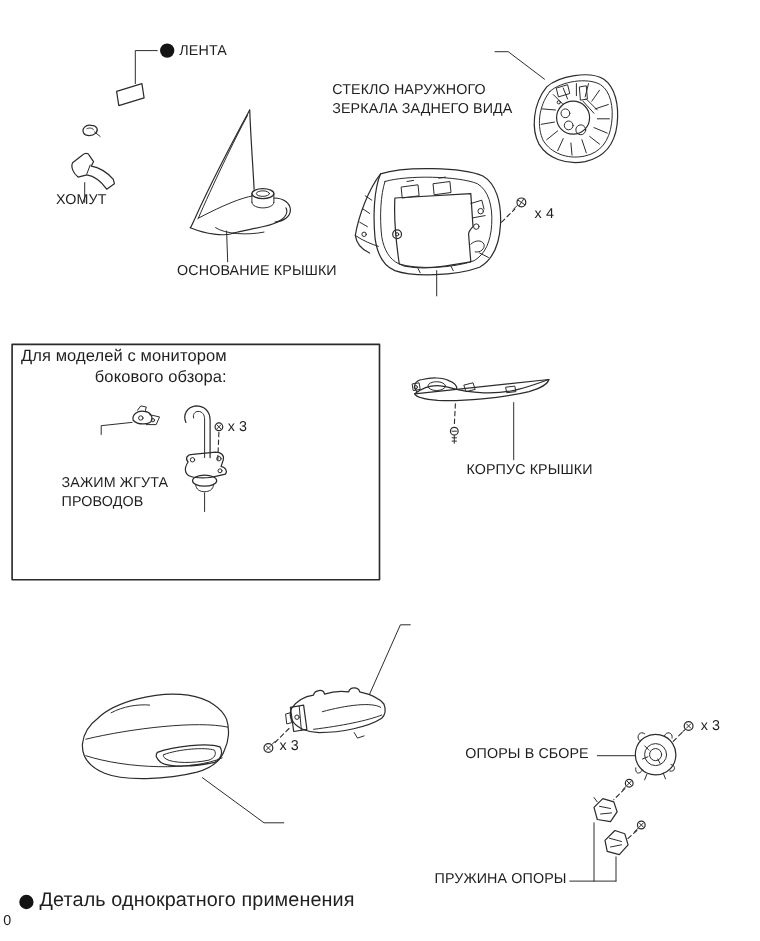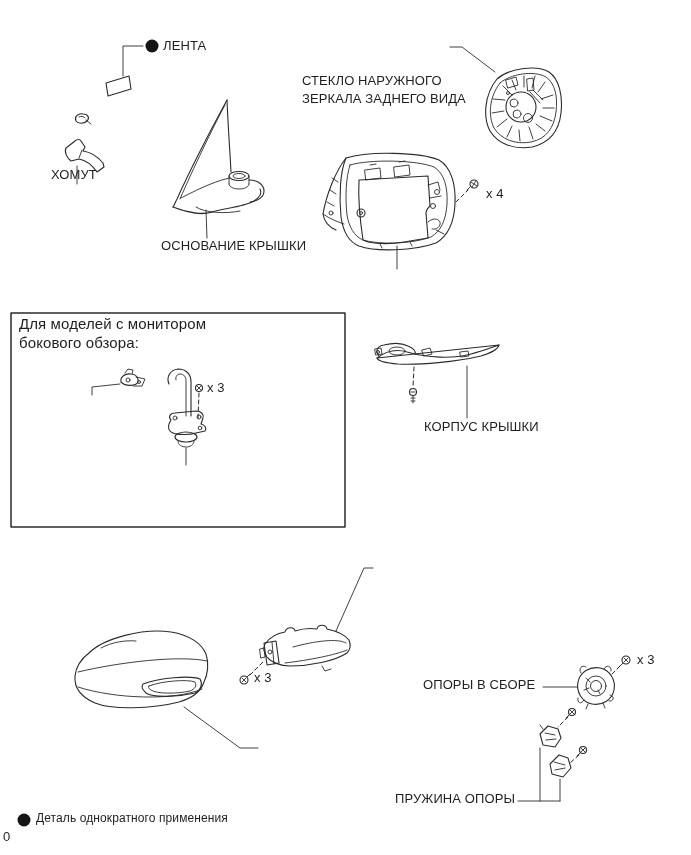--- a/index.html
+++ b/index.html
@@ -13,22 +13,22 @@
   }
   #art .thin{stroke-width:0.9;}
   #art .dash{stroke-dasharray:4 3;stroke-width:1;}
   #art .fill{fill:#141414;stroke:none;}
   #art .boxline{stroke-width:1.5;}
   .lbl{
     position:absolute;font-size:13px;line-height:16px;white-space:pre-line;
     letter-spacing:0.1px;color:#1f1f1f;
   }
   .lbl.two{line-height:17px;margin-top:35px;}
-  .lbl.big{font-size:15px;line-height:19px;}
-  .lbl.legend{font-size:12px;}
+  .lbl.big{font-size:15px;line-height:19px;text-align:right;}
+  .lbl.legend{font-size:18px;}
 </style>
 </head>
 <body>
 
 <div class="canvas">
 
   <svg id="art" viewBox="0 0 691 855">
 
     <g>
       <path d="M106,83 L129,76 L131,89 L108,96 Z"></path>
@@ -216,26 +216,28 @@
       <path class="thin" d="M580,753 L577,756"></path>
     </g>
     <path class="thin" d="M518,801 L560,801 M540,801 L540,748 M560,801 L560,779"></path>
 
     <circle class="fill" cx="24" cy="820" r="6.5"></circle>
   </svg>
 
   <div class="lbl" style="left:163px;top:38px">ЛЕНТА</div>
   <div class="lbl two" style="left:302px;top:37px;line-height:18px">СТЕКЛО НАРУЖНОГО
 ЗЕРКАЛА ЗАДНЕГО ВИДА</div>
-  <div class="lbl" style="left:51px;top:167px">ХОМУТ</div>
+  <div class="lbl" style="left:51px;top:173px">ХОМУТ</div>
   <div class="lbl" style="left:161px;top:238px">ОСНОВАНИЕ КРЫШКИ</div>
   <div class="lbl" style="left:486px;top:186px">x 4</div>
 
   <div class="lbl big" style="left:19px;top:314px">Для моделей с монитором
 бокового обзора:</div>
+  <div class="lbl two" style="left:56px;top:395px">ЗАЖИМ ЖГУТА
+ПРОВОДОВ</div>
   <div class="lbl" style="left:207px;top:380px">x 3</div>
   <div class="lbl" style="left:424px;top:419px">КОРПУС КРЫШКИ</div>
 
   <div class="lbl" style="left:254px;top:670px">x 3</div>
   <div class="lbl" style="left:423px;top:677px">ОПОРЫ В СБОРЕ</div>
   <div class="lbl" style="left:637px;top:652px">x 3</div>
   <div class="lbl" style="left:395px;top:791px">ПРУЖИНА ОПОРЫ</div>
 
   <div class="lbl legend" style="left:36px;top:810px">Деталь однократного применения</div>
   <div class="lbl" style="left:3px;top:829px">0</div>

